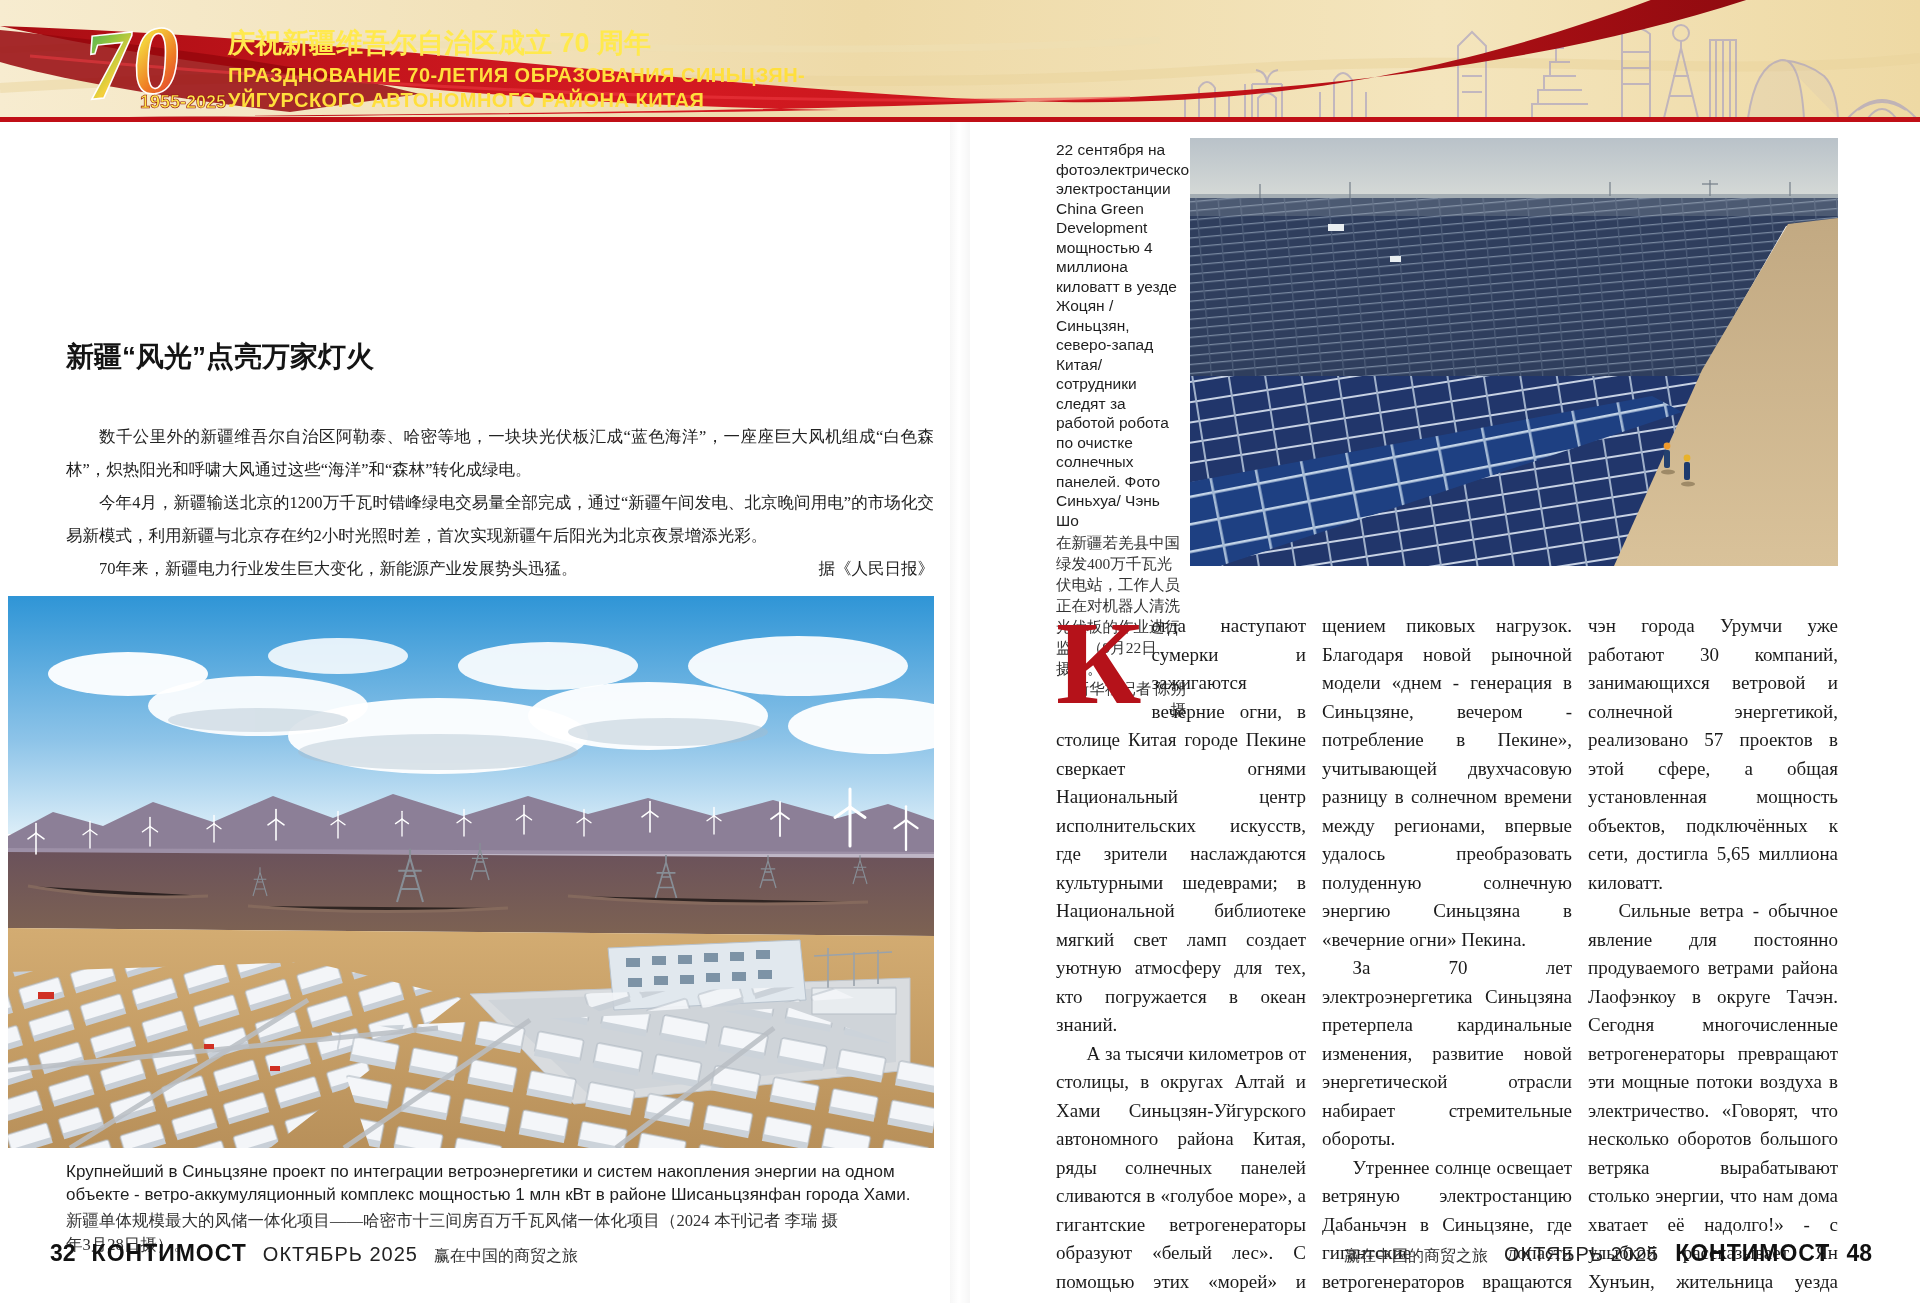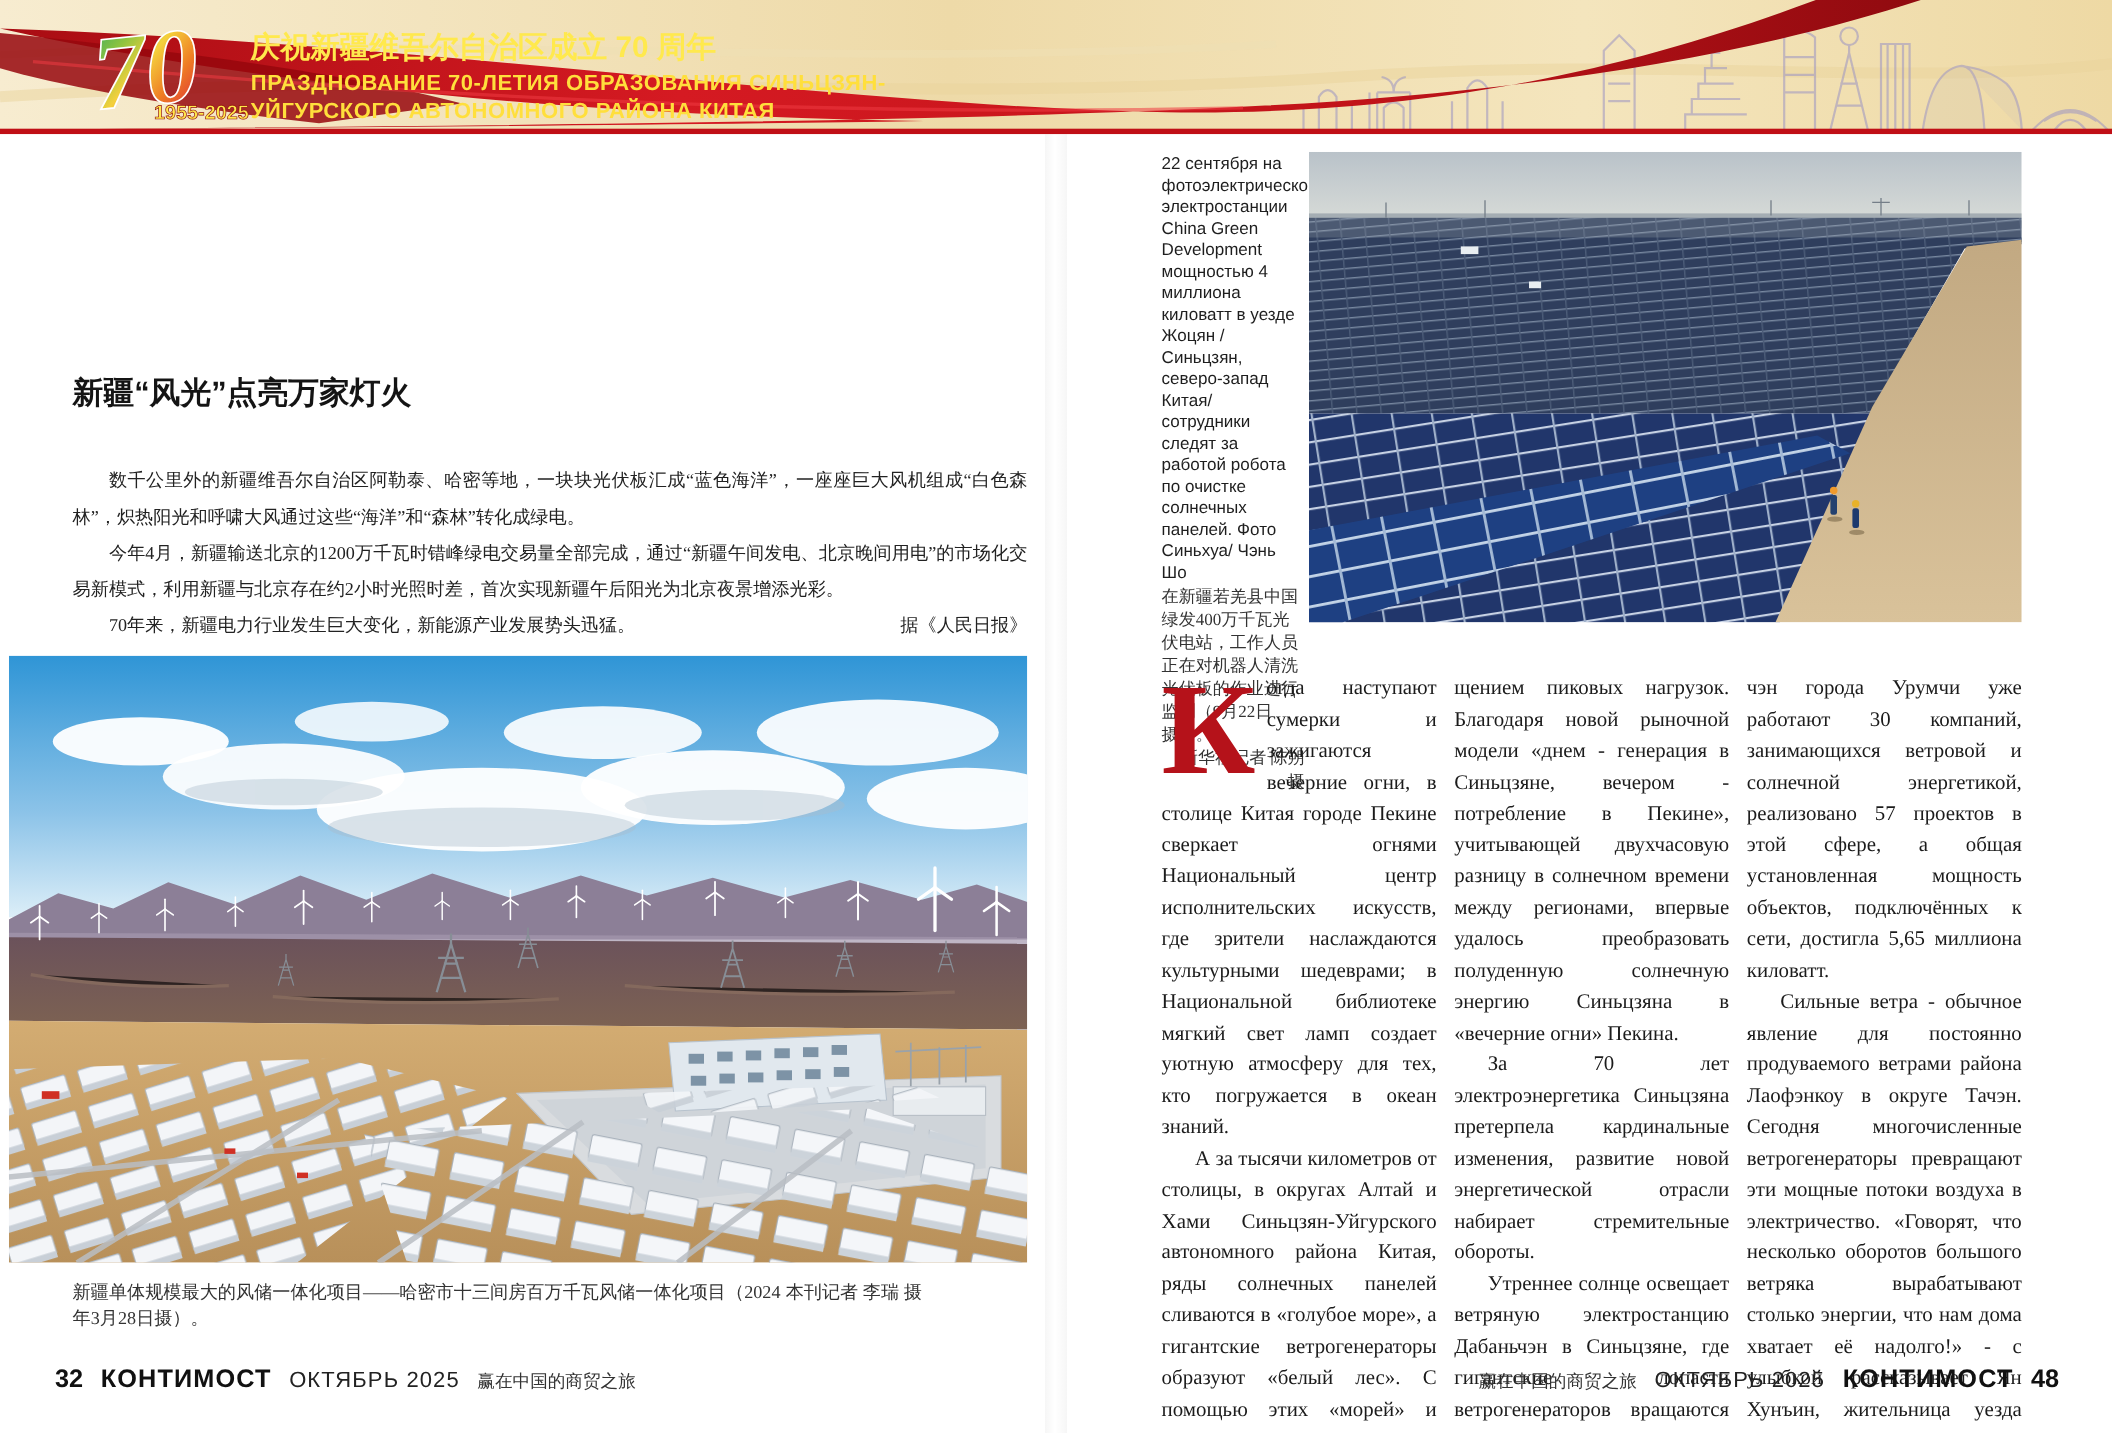--- a/index.html
+++ b/index.html
@@ -251,20 +251,21 @@
       </g>
       <g fill="#d03024">
         <rect x="30" y="396" width="16" height="7"></rect>
           <rect x="196" y="448" width="10" height="5"></rect>
         <rect x="262" y="470" width="10" height="5"></rect>
       </g>
     </svg>
   </div>
 
   <div class="cap-left">
+    <div class="ru">Крупнейший в Синьцзяне проект по интеграции ветроэнергетики и систем накопления энергии на одном объекте - ветро-аккумуляционный комплекс мощностью 1 млн кВт в районе Шисаньцзянфан города Хами.</div>
     <div class="zh">
       <span class="cap-byline">本刊记者 李瑞 摄</span>
       <span>新疆单体规模最大的风储一体化项目——哈密市十三间房百万千瓦风储一体化项目（2024年3月28日摄）。</span>
     </div>
   </div>
 
   <div class="footer fl">
     <span class="f-page">32</span>
     <span class="f-brand">КОНТИМОСТ</span>
     <span class="f-issue">ОКТЯБРЬ 2025</span>

